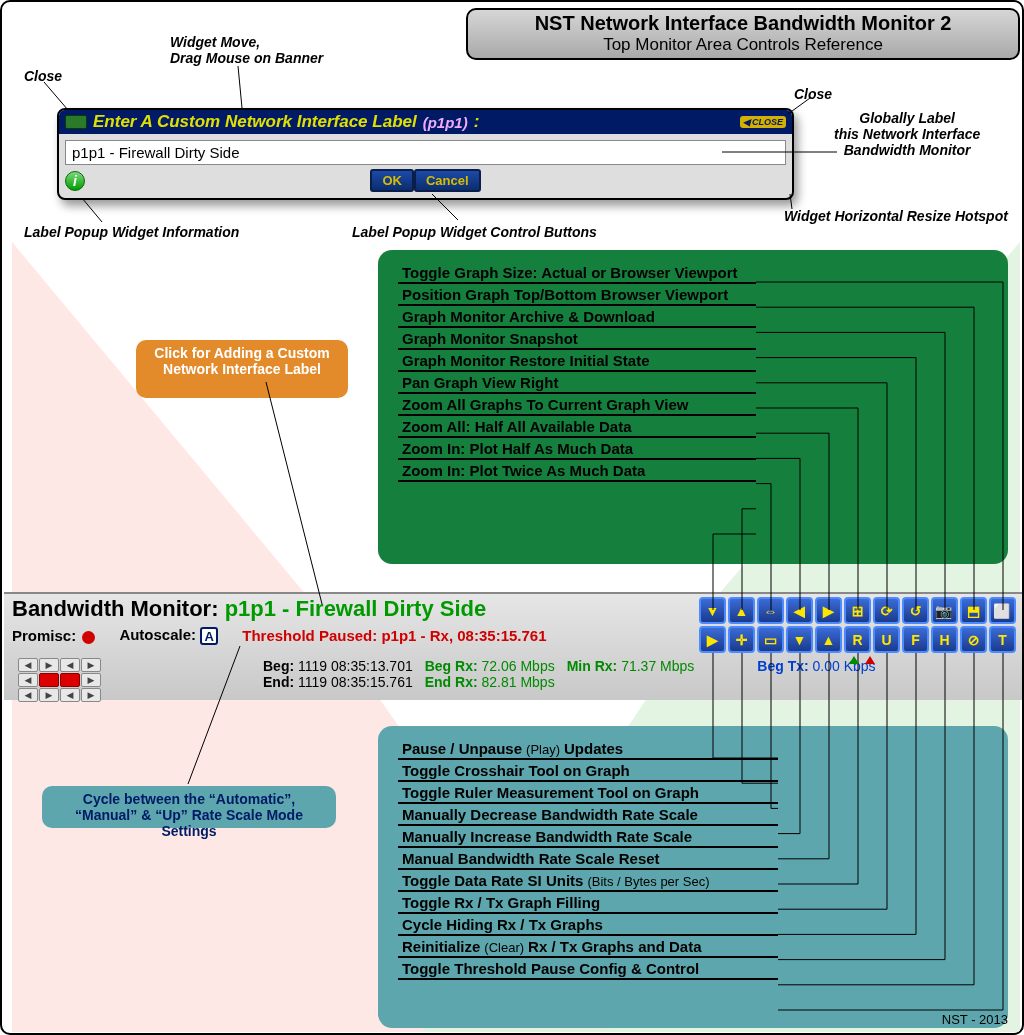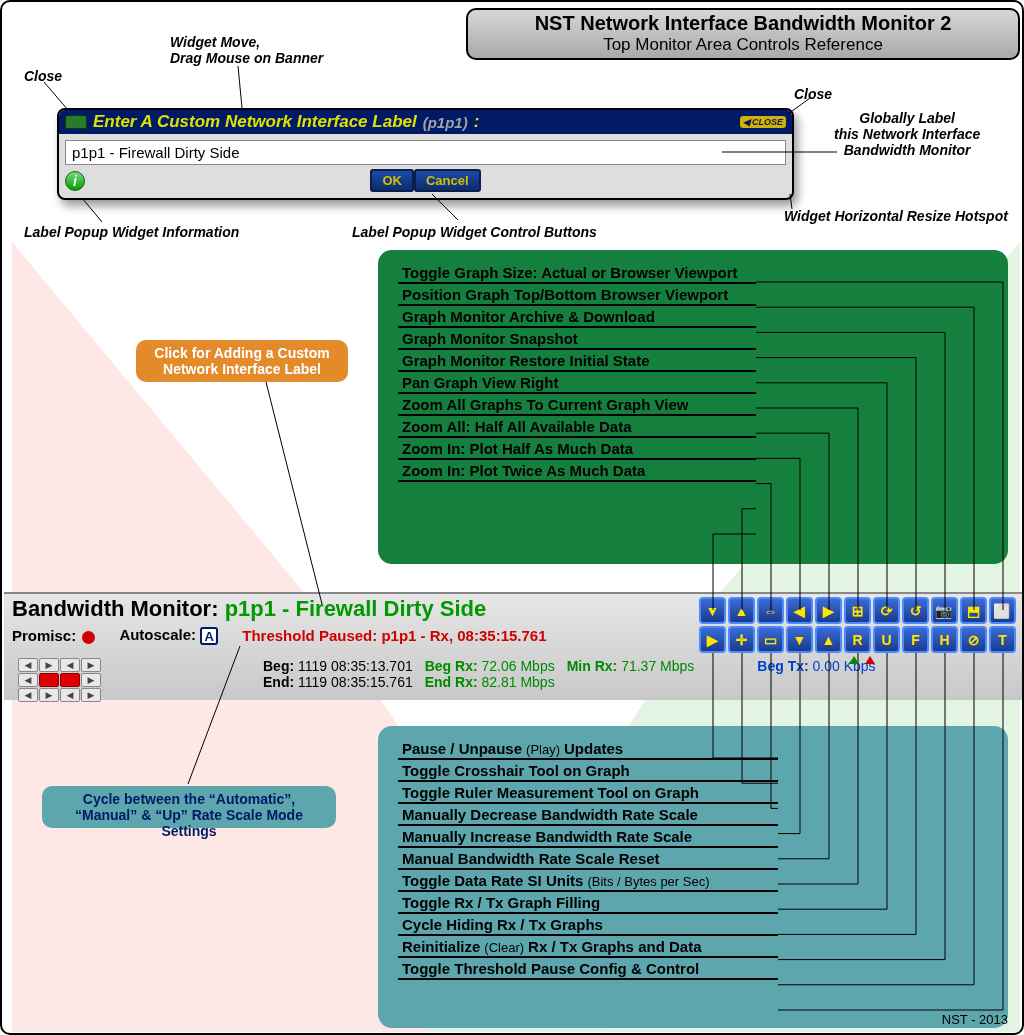--- a/index.html
+++ b/index.html
@@ -24,40 +24,40 @@
   }
   .hdr .t1 { font-size:20px; font-weight:bold; margin-top:2px; }
   .hdr .t2 { font-size:17px; }
 
   
   .callout { font-size:14px; font-weight:bold; font-style:italic; color:#000; white-space:nowrap; }
 
   
   .popup { left:55px; top:106px; width:737px; height:92px; background:#dedede; border:2px solid #000; border-radius:8px; box-shadow:4px 6px 10px rgba(0,0,0,.4); }
   .popup-banner { background:#001a66; color:#e0e000; font-weight:bold; font-style:italic; font-size:17px; padding:2px 6px; display:flex; align-items:center; gap:6px; border-top-left-radius:6px;border-top-right-radius:6px;}
-  .popup-banner .iface { color:#a3a3a3; font-size:15px; }
+  .popup-banner .iface { color:#f0abfc; font-size:15px; }
   .popup-banner .sep { color:#e0e000;}
   .popup-banner .close-icon { margin-left:auto; background:#d4b000; color:#001a66; font-size:9px; font-weight:bold; padding:1px 3px; border-radius:3px; display:flex; align-items:center; gap:2px;}
   .popup-input { display:block; margin:6px 6px 0 6px; width:calc(100% - 12px); padding:3px 6px; font-size:15px; border:1px solid #888; }
   .popup-row { display:flex; align-items:center; margin:4px 6px 0 6px; }
   .info-icon { width:20px;height:20px;border-radius:50%;background:linear-gradient(#7dd97d,#009d00);border:1px solid #046b04;color:#fff;font-weight:bold;font-size:14px;display:flex;align-items:center;justify-content:center;font-style:italic;}
   .okcancel { margin-left:auto; margin-right:auto; display:flex; }
   .okcancel button { background:linear-gradient(#1c4aa8,#0c2d6e); color:#d7bd00; border:2px solid #091e4a; font-weight:bold; font-size:13px; padding:2px 10px; border-radius:3px; cursor:pointer;}
 
   
   .green-box { left:376px; top:248px; width:630px; height:314px; background:#15803d; border-radius:14px; }
   .teal-box  { left:376px; top:724px; width:630px; height:302px; background:#5ea6ad; border-radius:14px; }
 
   .ctrl-list { margin:12px 20px 0 20px; }
   .ctrl-list .row { border-bottom:2px solid #000; padding:2px 0 1px 4px; font-size:15px; font-weight:bold; display:flex; align-items:baseline; gap:4px; width:358px; position:relative;}
   .ctrl-list .row .sub { font-weight:normal; font-size:13px;}
   .teal-box .ctrl-list .row { width:380px; }
 
   
-  .orange-note { left:134px; top:338px; width:212px; height:42px; background:#e38a2a; border-radius:10px; color:#fff; font-weight:bold; font-size:14px; text-align:center; padding:5px 8px; line-height:1.15; }
+  .orange-note { left:134px; top:338px; width:212px; height:58px; background:#e38a2a; border-radius:10px; color:#fff; font-weight:bold; font-size:14px; text-align:center; padding:5px 8px; line-height:1.15; }
   
   .blue-note { left:40px; top:784px; width:294px; height:42px; background:#5ea6ad; border-radius:10px; color:#001a66; font-weight:bold; font-size:14px; text-align:center; padding:5px 10px; line-height:1.15; }
 
   
   .monitor { left:2px; top:590px; width:1020px; height:108px; background:linear-gradient(#e6e6e6,#c8c8c8); border-top:2px solid #888;}
   .mon-title { font-size:22px; font-weight:bold; margin:2px 0 0 8px;}
   .mon-title .green { color:#009a00; }
   .mon-sub { font-size:15px; font-weight:bold; margin:4px 0 0 8px; display:flex; align-items:center; gap:24px;}
   .mon-sub .red { color:#d00000;}
   .dot-red { width:13px;height:13px;border-radius:50%;background:#d00000;display:inline-block;vertical-align:middle;margin-left:2px;}

